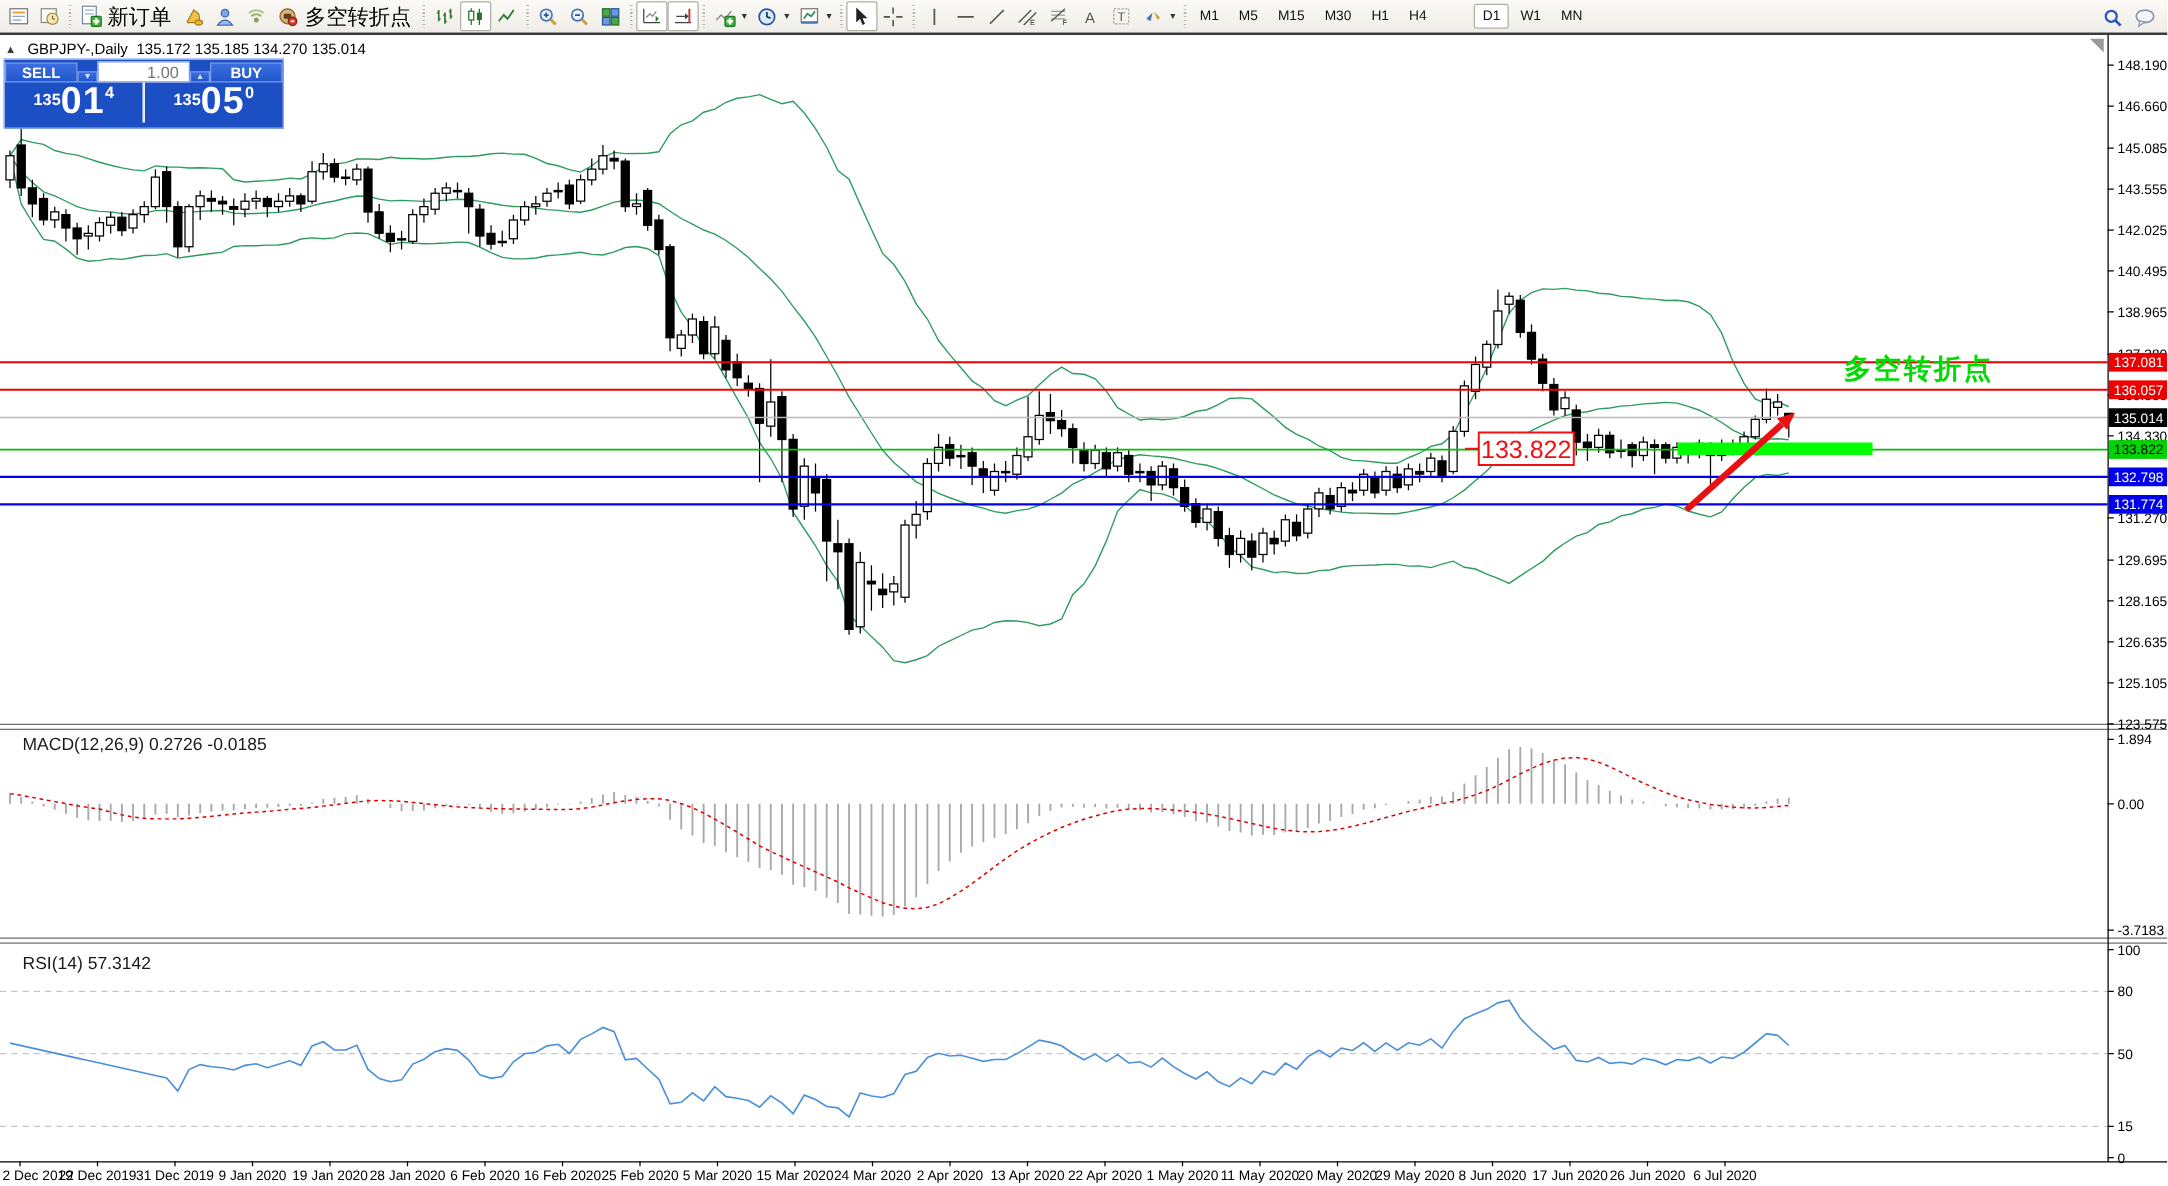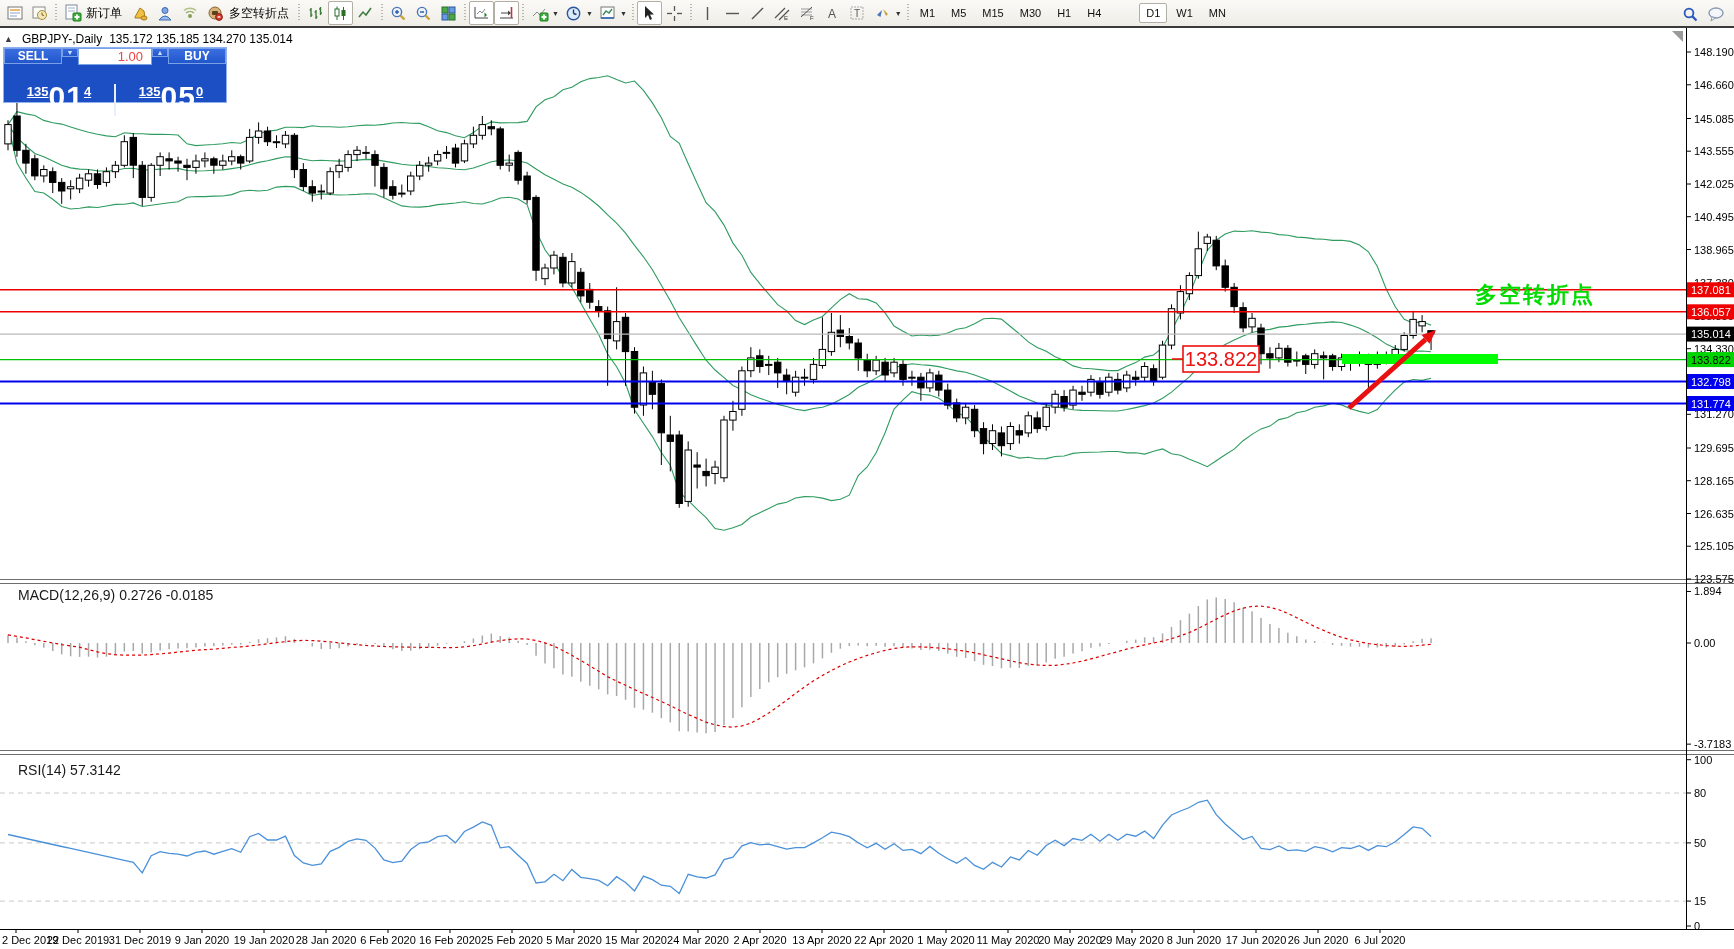--- a/index.html
+++ b/index.html
@@ -6,41 +6,41 @@
   body{width:1734px;height:949px;overflow:hidden;background:#fff;
        font-family:"Liberation Sans",sans-serif;-webkit-font-smoothing:antialiased;position:relative;}
   
   #toolbar{position:absolute;left:0;top:0;width:1734px;height:26px;
     background:linear-gradient(#fbfaf7,#efede6);display:flex;align-items:center;padding-left:2px;box-sizing:border-box;}
   .grip{width:5px;height:18px;margin:0 3px;background:
     repeating-linear-gradient(180deg,#b9b6ac 0 1px,transparent 1px 3px);width:2px;}
   .tbi{width:23px;height:22px;display:flex;align-items:center;justify-content:center;
     border:1px solid transparent;border-radius:2px;flex:none;}
   .tbi.active{background:#fff;border-color:#b2afa5;}
-  .tblabel{font-size:12px;color:#000;margin:0 6px 0 1px;white-space:nowrap;}
+  .tblabel{font-size:17px;color:#000;margin:0 6px 0 1px;white-space:nowrap;}
   .caret{font-size:7px;color:#333;margin:0 2px 0 0;}
   .tf{font-size:11px;color:#111;padding:3px 6px;border:1px solid transparent;border-radius:2px;margin:0 1px;}
   .tf.active{background:#fff;border-color:#b2afa5;margin-left:30px;}
   #tb-right{position:absolute;right:6px;top:2px;display:flex;}
   #win-border{position:absolute;left:0;top:26px;width:1734px;height:2px;background:#3a3a3a;}
   
   #chart-area{position:absolute;left:0;top:28px;width:1734px;height:921px;background:#fff;}
   #symbol-header{position:absolute;left:4px;top:4px;font-size:12px;color:#000;display:flex;align-items:center;gap:7px;}
   #collapse-tri{font-size:9px;color:#3c3c3c;margin-right:2px;}
   
   #trade-panel{position:absolute;left:3px;top:19px;width:224px;height:56px;background:#1d4fc4;
      border:1px solid #8fb0ee;box-sizing:border-box;color:#fff;}
-  #tp-row1{display:flex;height:36px;align-items:flex-start;}
+  #tp-row1{display:flex;height:18px;align-items:flex-end;}
   .tp-btn{flex:0 0 58px;display:flex;align-items:center;justify-content:center;font-size:12px;font-weight:bold;
      background:linear-gradient(#3a6ee0,#2256cc);border:1px solid #7aa0e8;box-sizing:border-box;}
   .tp-step{flex:0 0 16px;display:flex;align-items:center;justify-content:center;font-size:7px;
      background:linear-gradient(#3a6ee0,#2256cc);border:1px solid #7aa0e8;box-sizing:border-box;color:#cfe0ff;}
-  #tp-vol{flex:1;background:#fff;color:#ef4444;font-size:13px;display:flex;align-items:center;justify-content:flex-end;padding-right:8px;border:1px solid #7aa0e8;box-sizing:border-box;}
+  #tp-vol{flex:1;background:#fff;color:#737373;font-size:13px;display:flex;align-items:center;justify-content:flex-end;padding-right:8px;border:1px solid #7aa0e8;box-sizing:border-box;}
   #tp-row2{display:flex;height:32px;}
-  .tp-price{flex:1;display:flex;align-items:flex-start;justify-content:center;padding-bottom:2px;text-decoration:underline;}
+  .tp-price{flex:1;display:flex;align-items:center;justify-content:center;padding-bottom:2px;}
   .tp-price:first-child{border-right:2px solid #e8eefc;}
   .pp-small{font-size:13px;font-weight:bold;margin-bottom:3px;}
   .pp-big{font-size:30px;font-weight:bold;line-height:26px;letter-spacing:1px;}
   .pp-sup{font-size:13px;font-weight:bold;align-self:flex-start;margin-top:0px;}
   #macd-label,#rsi-label{position:absolute;left:18px;font-size:14px;color:#1a1a1a;}
   #macd-label{top:559px;}
   #rsi-label{top:734px;}
   svg text{font-family:"Liberation Sans",sans-serif;}
 </style>
 </head>

